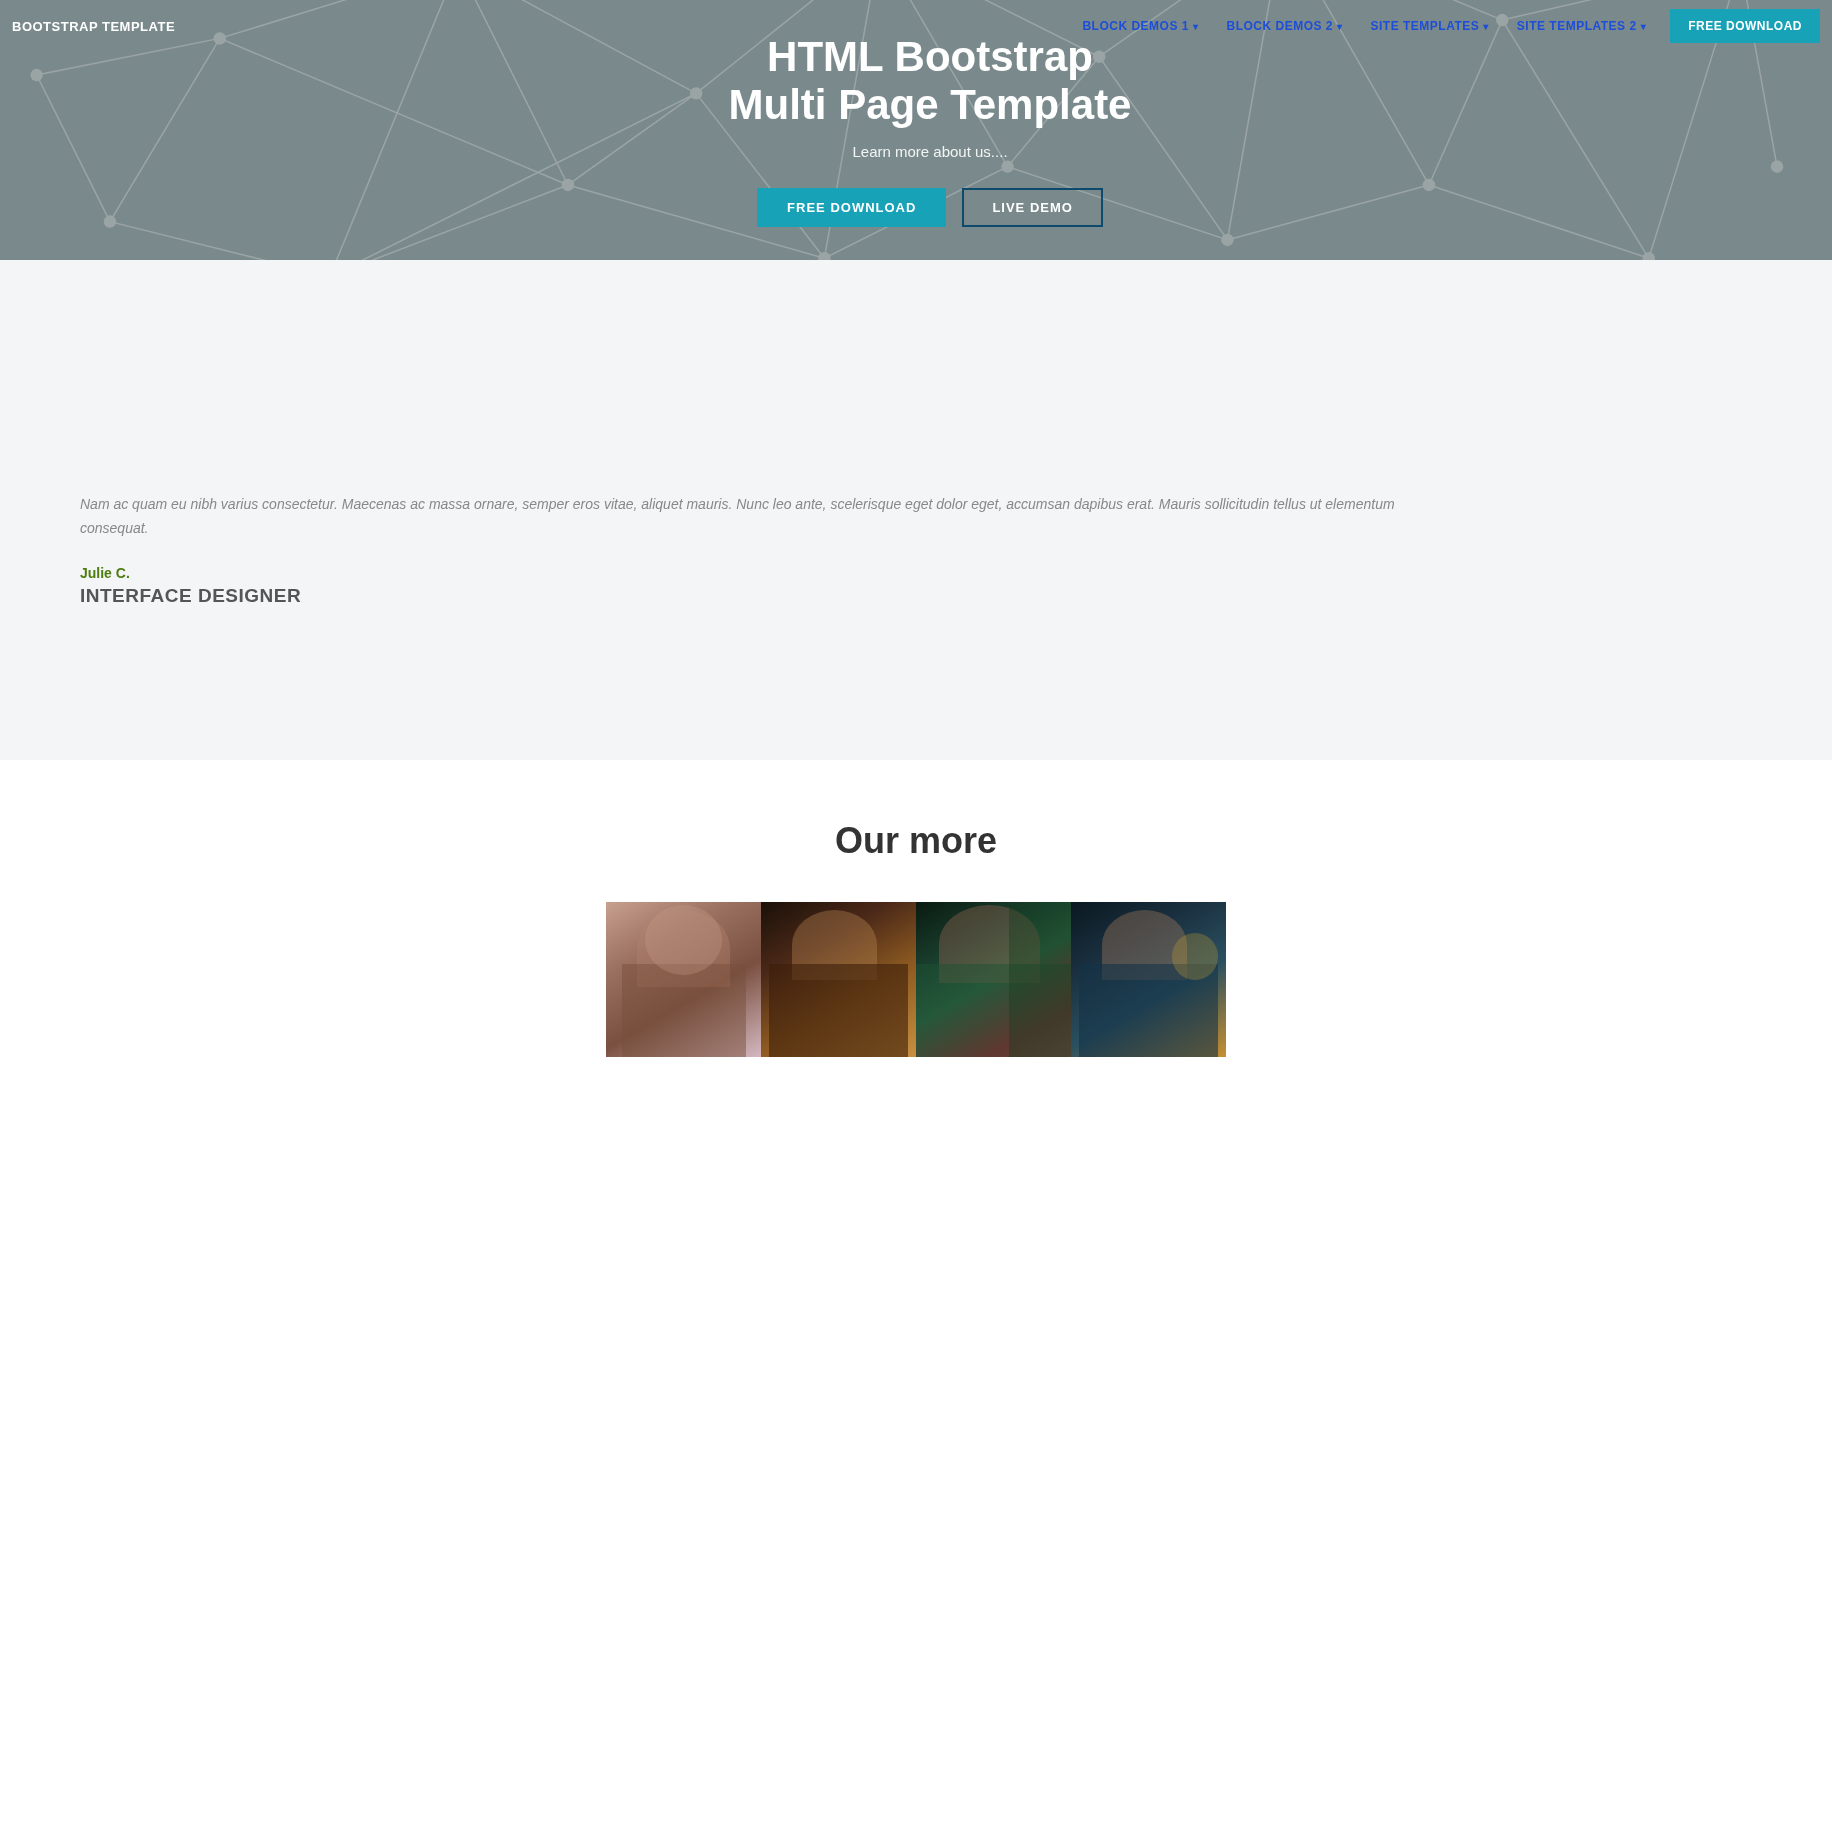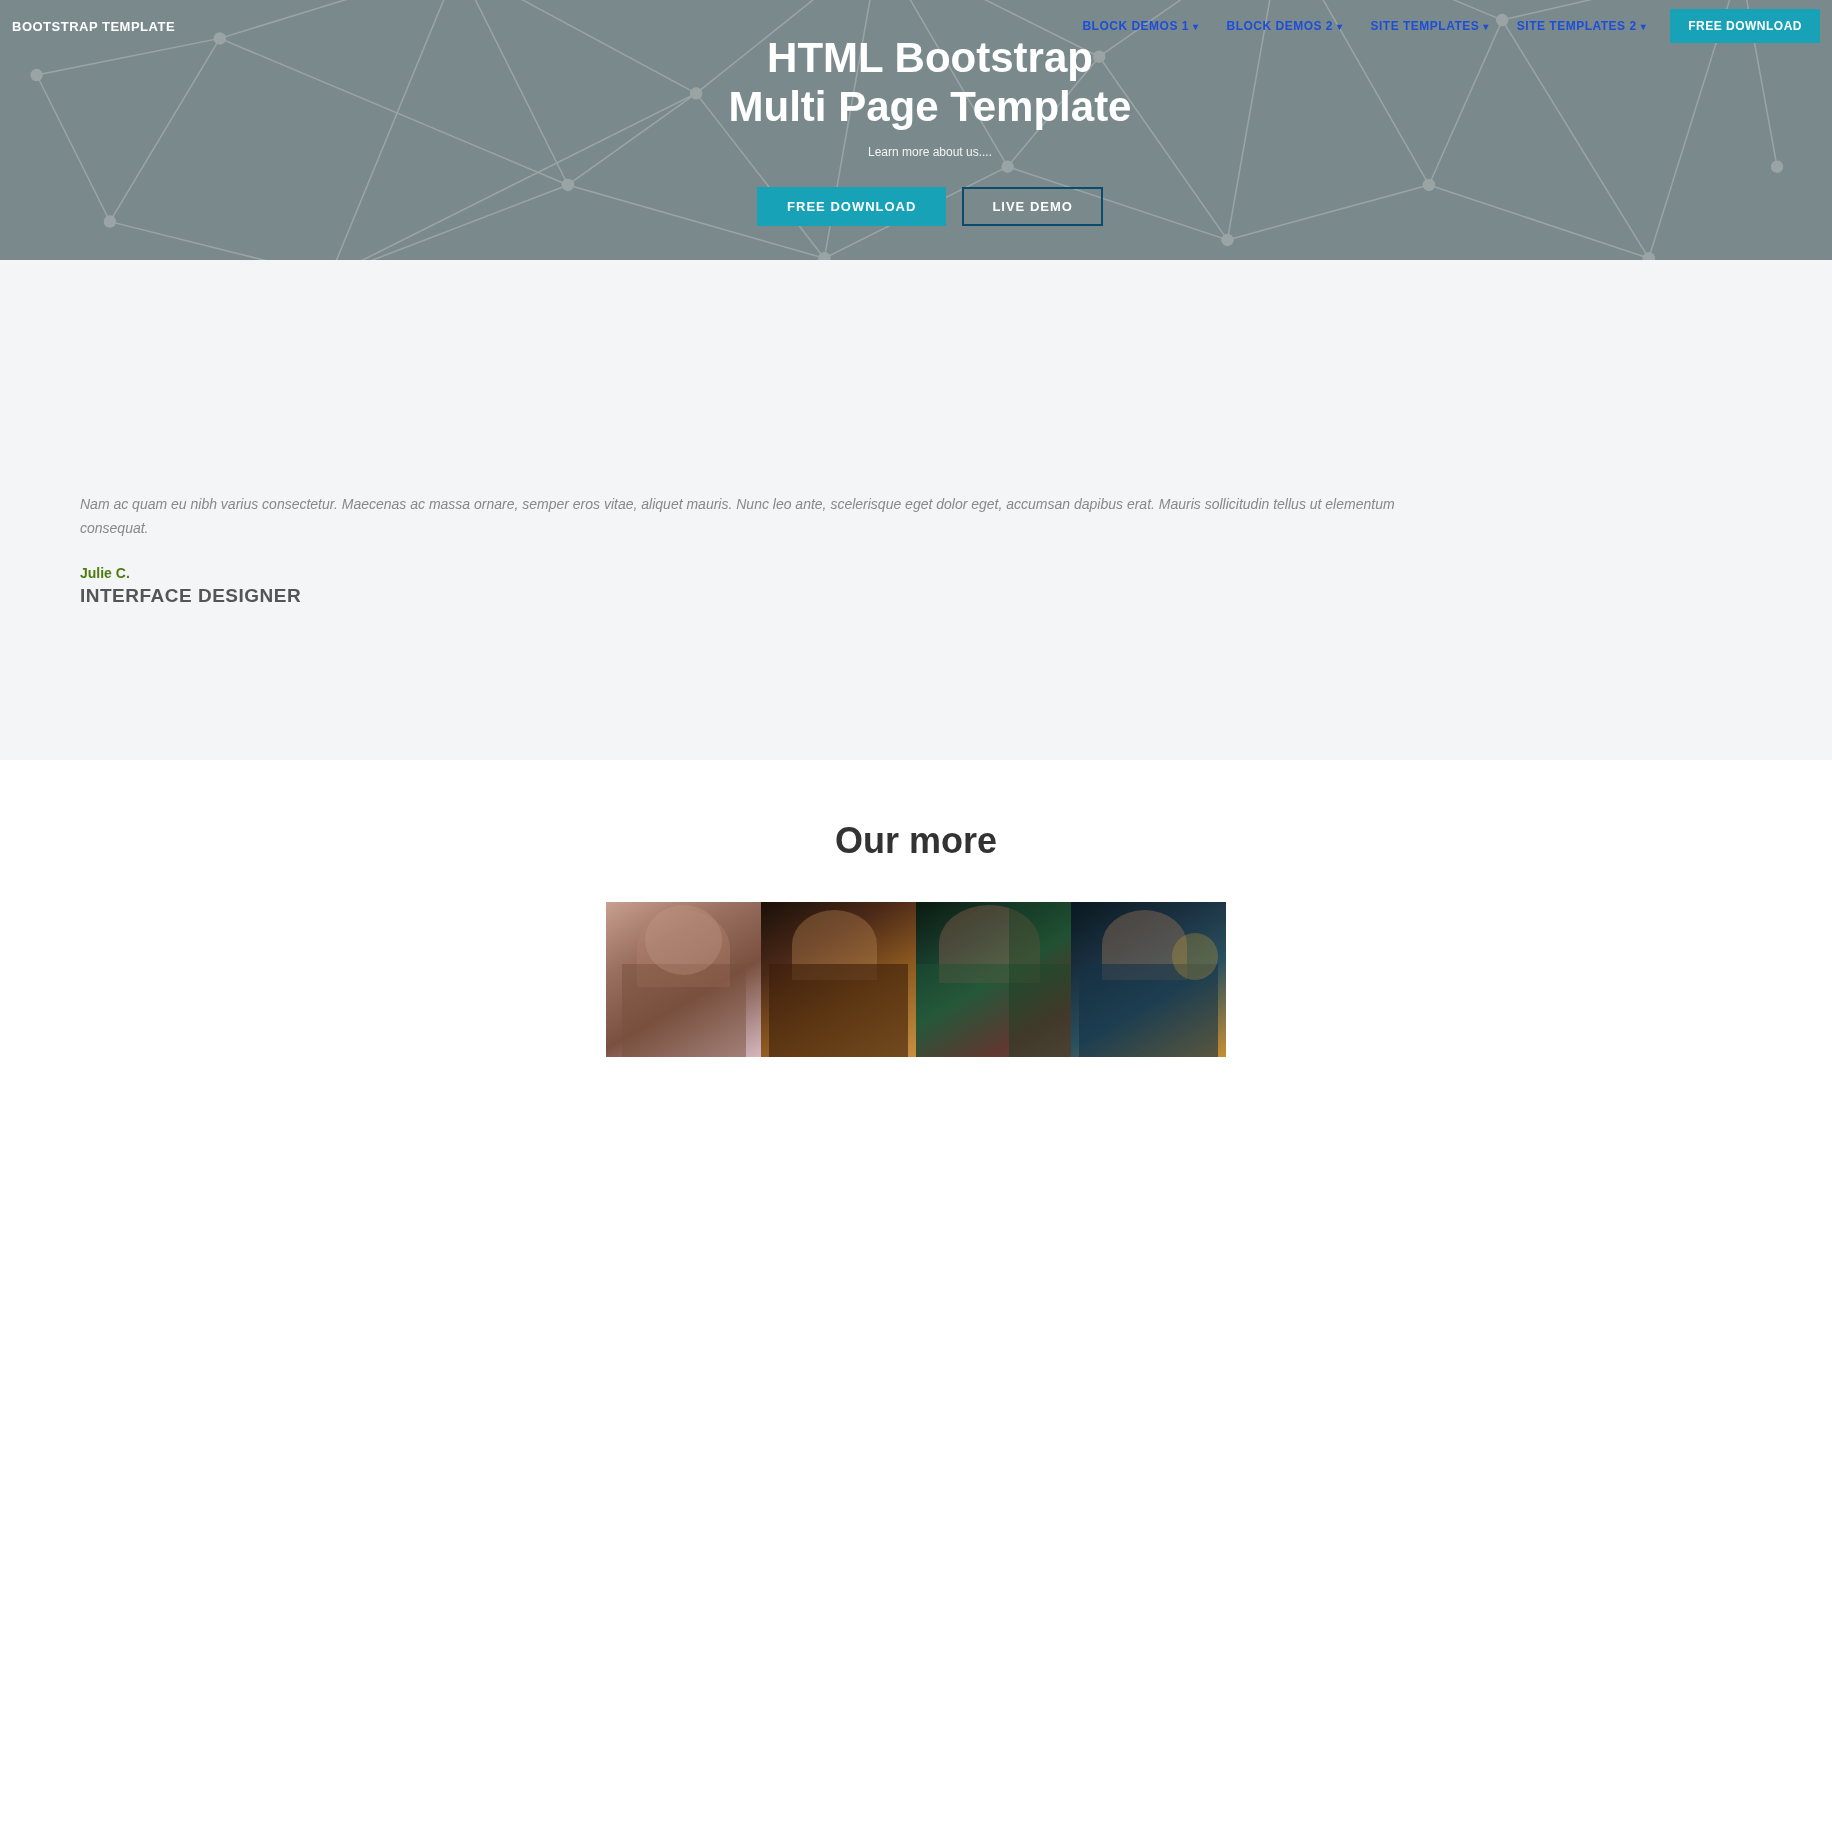--- a/index.html
+++ b/index.html
@@ -77,21 +77,21 @@
       text-align: center;
       color: #fff;
     }
     .hero-title {
       font-size: 42px;
       font-weight: 700;
       line-height: 1.15;
       margin-bottom: 14px;
     }
     .hero-subtitle {
-      font-size: 12px;
+      font-size: 15px;
       font-weight: 300;
       margin-bottom: 28px;
       color: rgba(255,255,255,0.9);
     }
     .hero-buttons {
       display: flex;
       gap: 16px;
       justify-content: center;
     }
     .btn-primary-hero {

